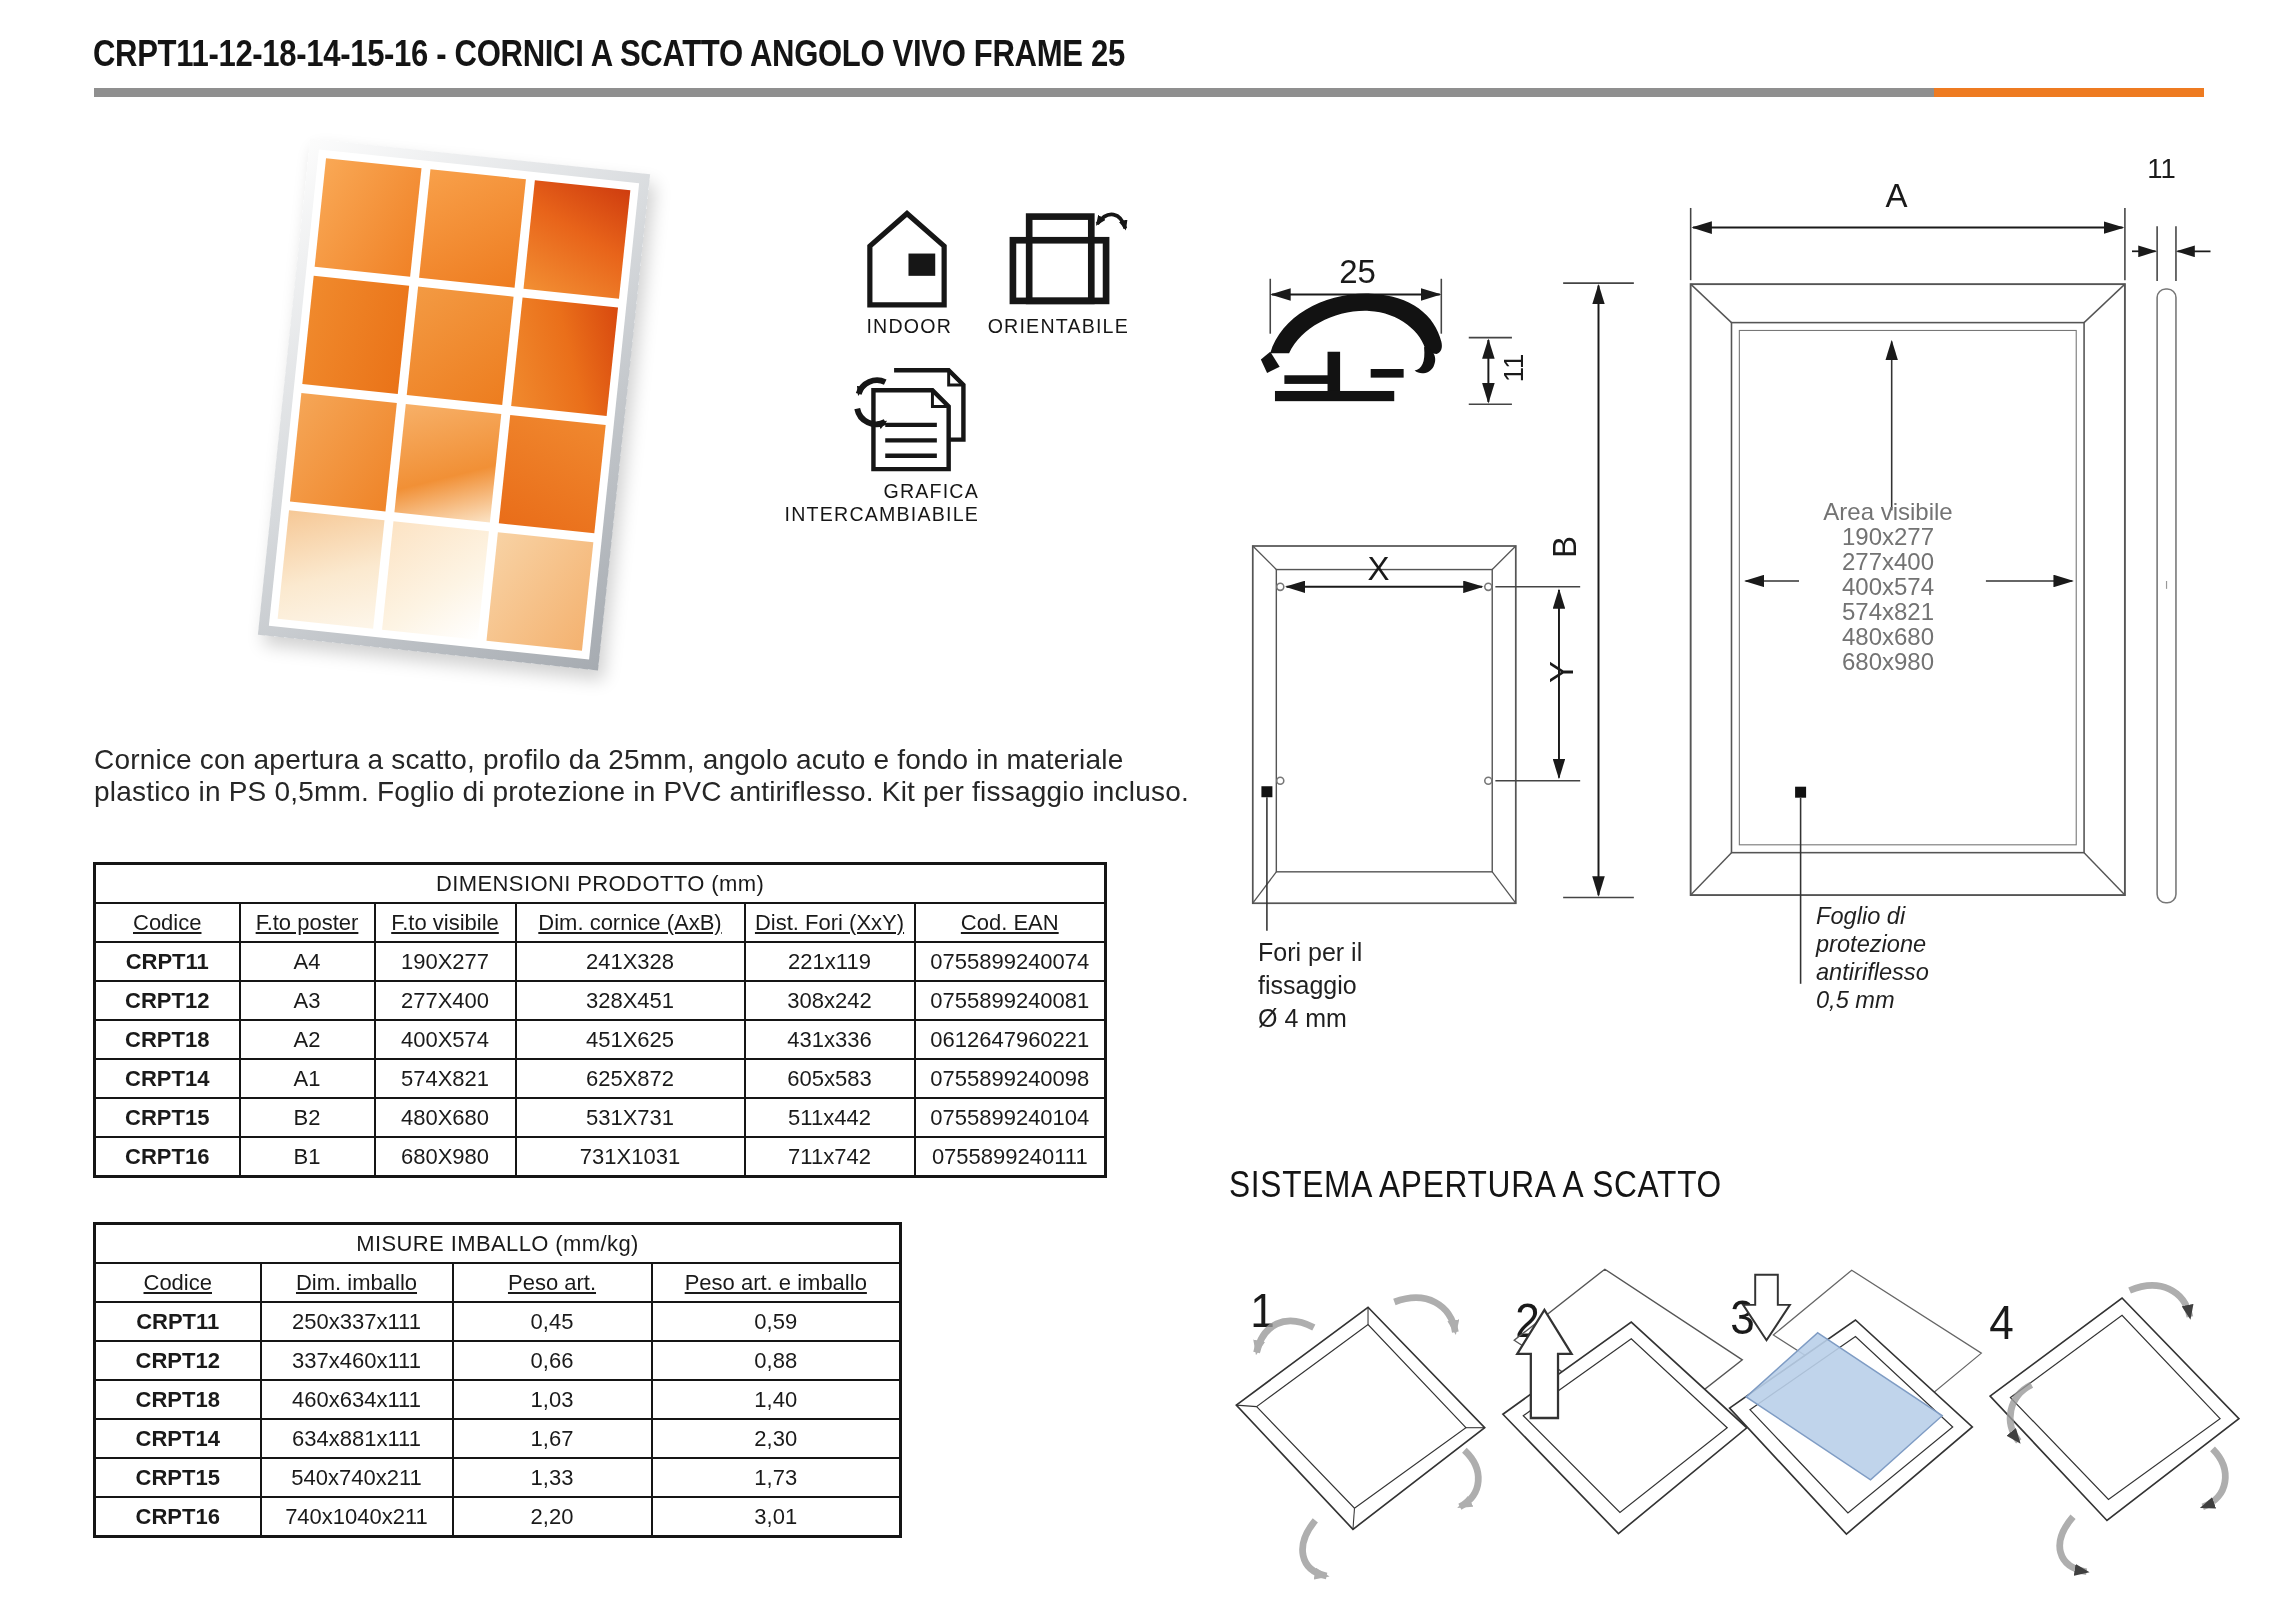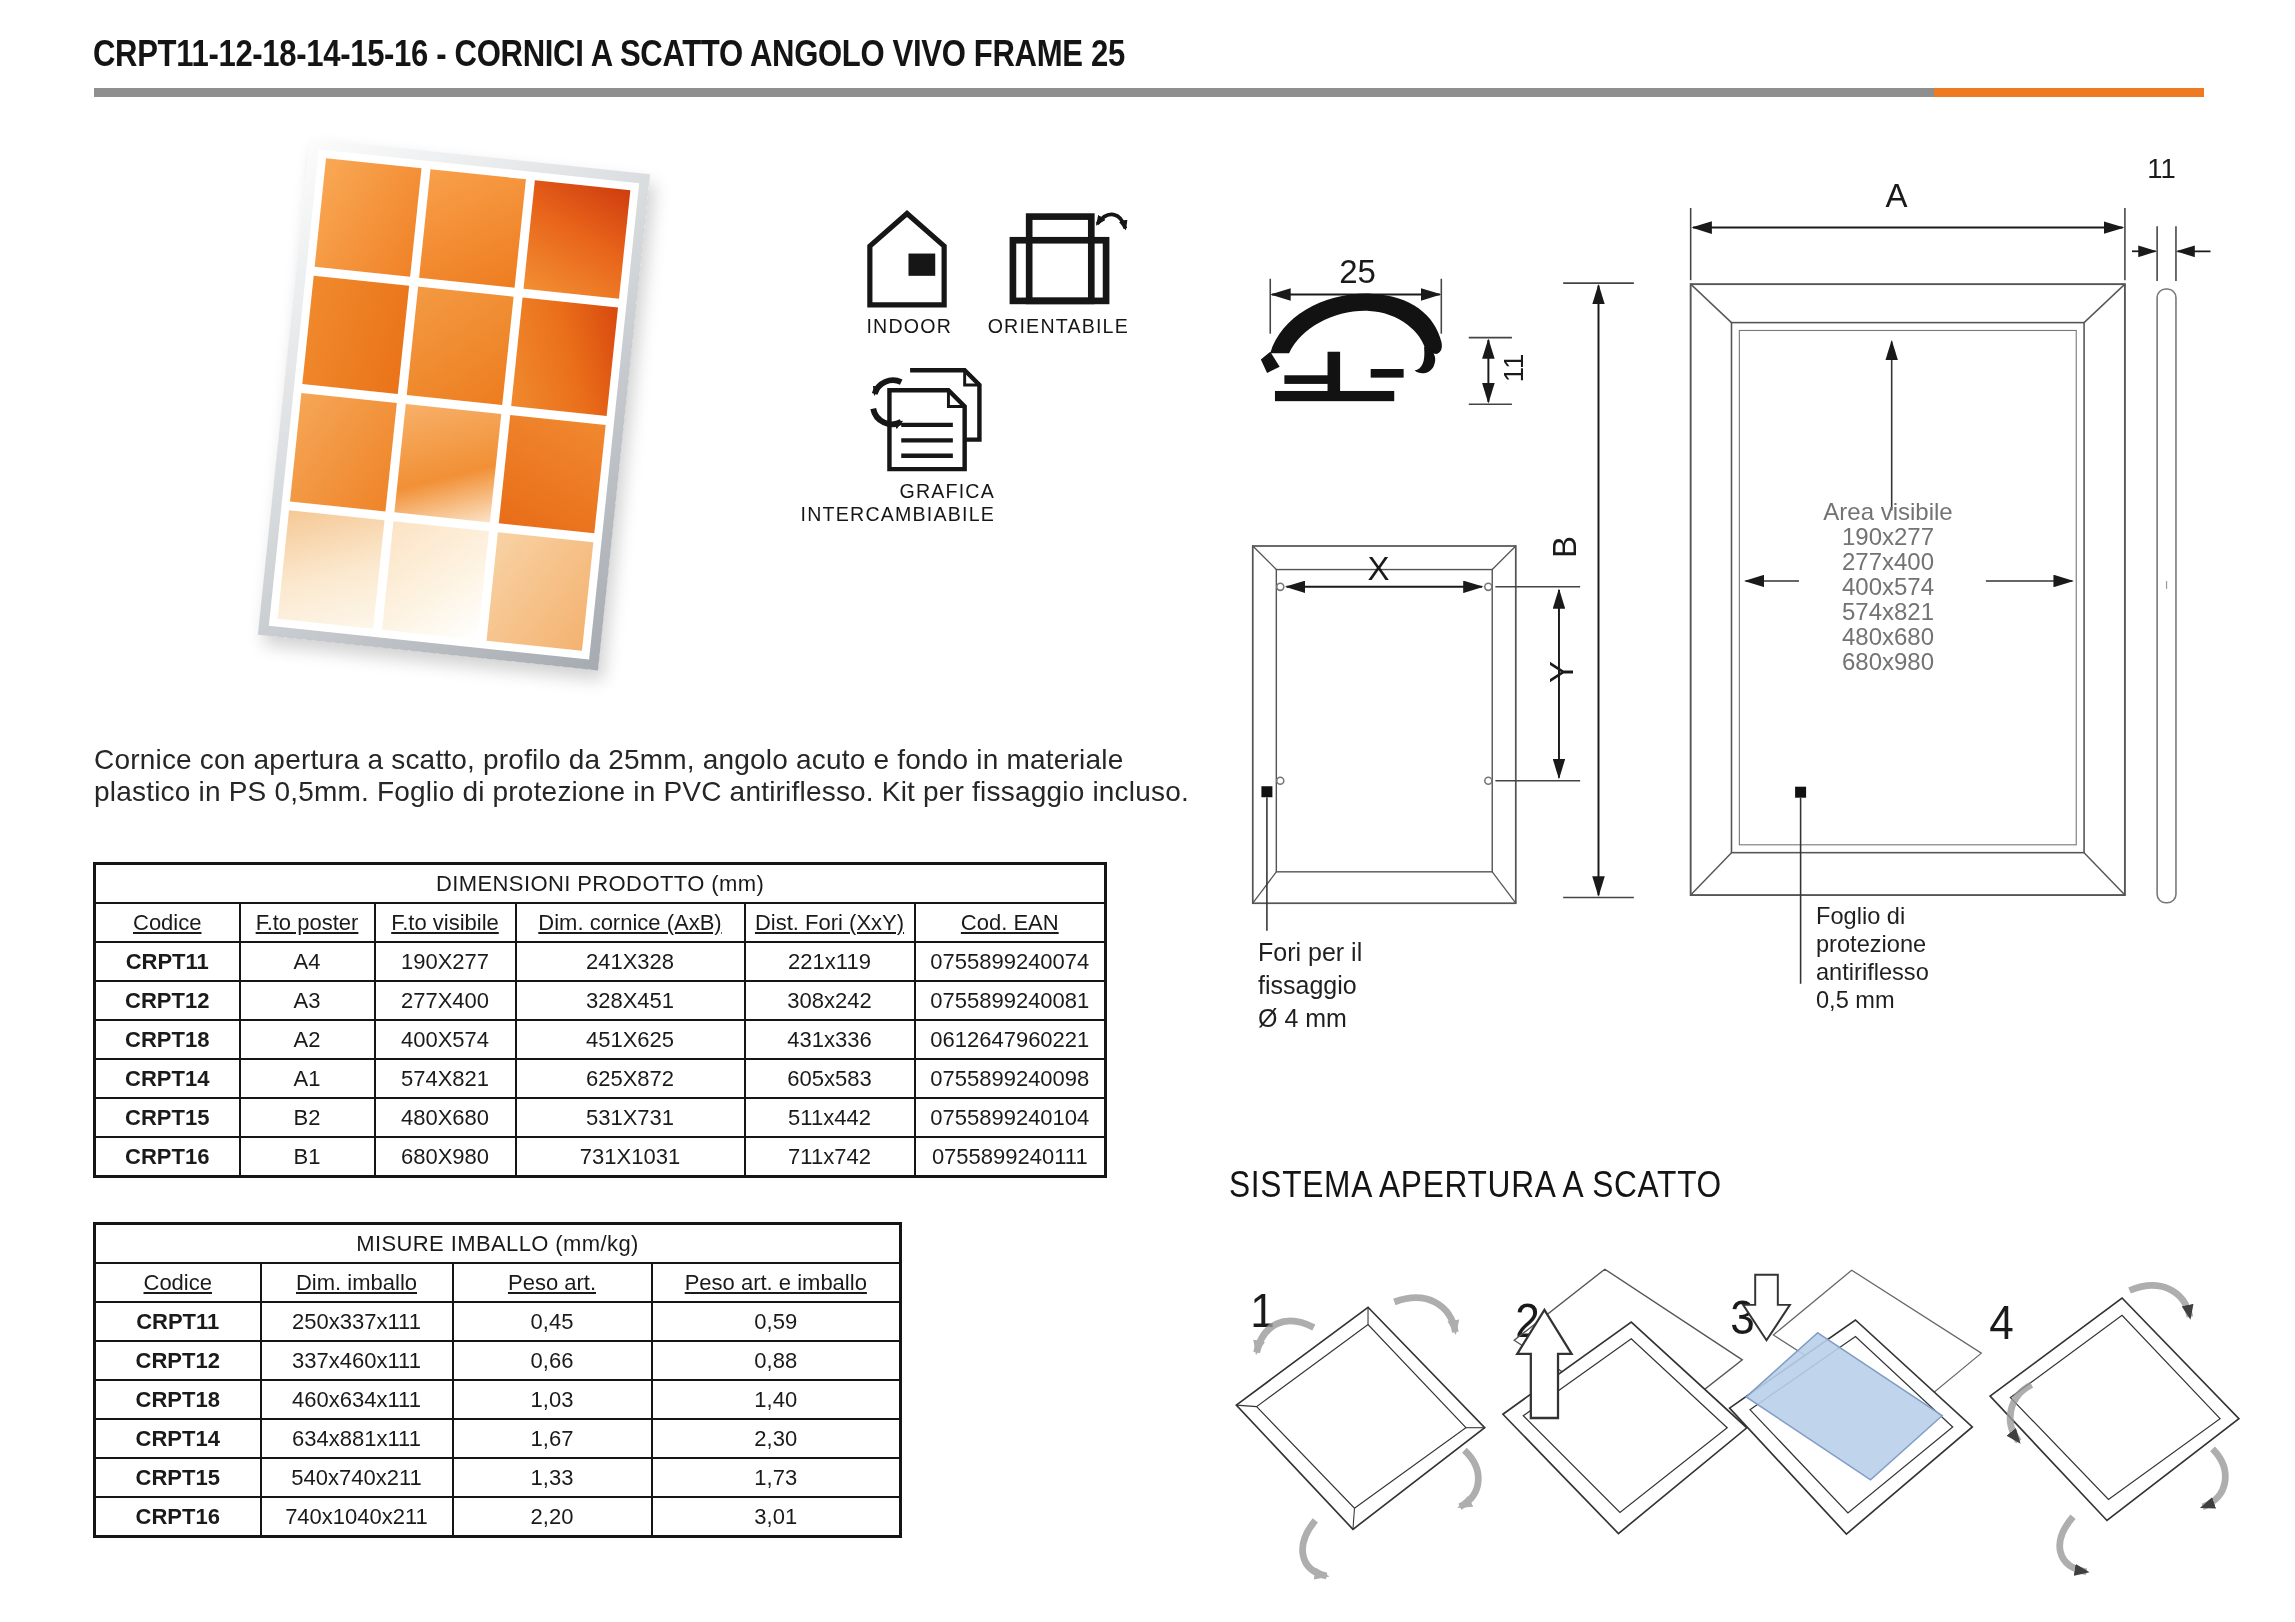--- a/index.html
+++ b/index.html
@@ -104,21 +104,21 @@
           <path d="M0,0 L14,6 L0,12 Z" fill="#161616"></path>
         </marker>
       </defs>
       <rect class="icon-stroke" stroke-width="9" x="30" y="14" width="84" height="114"></rect>
       <rect class="icon-stroke" stroke-width="9" x="8" y="46" width="126" height="82"></rect>
       <path class="icon-stroke" stroke-width="5" d="M122,24 C136,4 154,8 160,30" marker-start="url(#ar-or)" marker-end="url(#ar-or)"></path>
     </svg>
     <div class="feature-label">ORIENTABILE</div>
   </div>
 
-  <div class="abs feature" style="left:799px;top:357px;width:196px;">
+  <div class="abs feature" style="left:783px;top:357px;width:196px;">
     <svg width="130" height="118" viewBox="0 0 170 160">
       <defs>
         <marker id="ar-gr" markerWidth="13" markerHeight="11" refX="10" refY="5.5" orient="auto" markerUnits="userSpaceOnUse">
           <path d="M0,0 L13,5.5 L0,11 Z" fill="#161616"></path>
         </marker>
       </defs>
       <path class="icon-stroke" stroke-width="6" d="M58,18 L132,18 L152,38 L152,112 L134,112"></path>
       <path class="icon-stroke" stroke-width="4" d="M132,18 L132,38 L152,38"></path>
       <path stroke="#161616" stroke-width="6" fill="#ffffff" d="M30,45 L110,45 L132,67 L132,152 L30,152 Z"></path>
       <path class="icon-stroke" stroke-width="4" d="M110,45 L110,67 L132,67"></path>
@@ -358,21 +358,21 @@
   <div class="abs dim-label" style="left:1873px;top:177px;width:47px;">A</div>
   <div class="abs area-block">
     <div>Area visibile</div>
     <div>190x277</div>
     <div>277x400</div>
     <div>400x574</div>
     <div>574x821</div>
     <div>480x680</div>
     <div>680x980</div>
   </div>
-  <div class="abs note" style="left:1816px;top:902px;font-size:23.6px;line-height:28px;">
+  <div class="abs note" style="left:1816px;top:902px;font-size:23.6px;line-height:28px;font-style:italic;">
     <div>Foglio di</div>
     <div>protezione</div>
     <div>antiriflesso</div>
     <div>0,5 mm</div>
   </div>
 
   <svg class="abs" style="left:2132px;top:141px;" width="157" height="774" viewBox="0 0 200 985">
     <defs>
       <marker id="ar-s" markerWidth="24" markerHeight="15" refX="22" refY="7.5" orient="auto" markerUnits="userSpaceOnUse">
         <path d="M0,0 L24,7.5 L0,15 Z" fill="#1a1a1a"></path>

